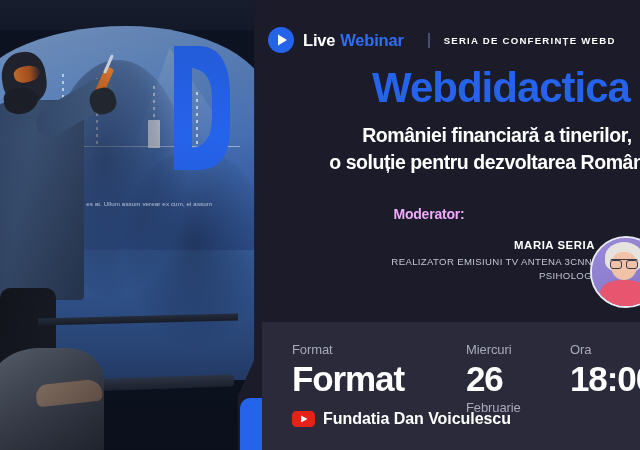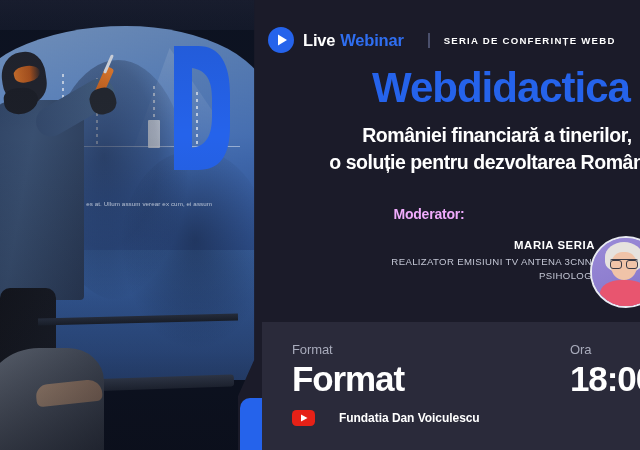--- a/index.html
+++ b/index.html
@@ -441,24 +441,24 @@
     background: #e62117;
     border-radius: 4.5px;
     display: flex;
     align-items: center;
     justify-content: center;
     flex: none;
   }
   .yt-badge svg { display: block; }
   .yt-text {
     color: #ffffff;
-    font-size: 12px;
+    font-size: 16px;
     font-weight: bold;
     letter-spacing: -0.05px;
-    margin-left: 24px;
+    margin-left: 8px;
   }
 </style>
 </head>
 <body>
 
 <div id="poster">
 
   <div class="photo-panel">
     <div class="photo-topband"></div>
 
@@ -551,20 +551,25 @@
     </div>
   </div>
 
   <div class="info-panel">
 
     <div class="info-col col-format">
       <div class="info-cap">Format</div>
       <div class="info-main">Format</div>
     </div>
 
+    <div class="info-col col-date">
+      <div class="info-cap">Miercuri</div>
+      <div class="info-main">26</div>
+      <div class="info-sub">Februarie</div>
+    </div>
 
     <div class="info-col col-time">
       <div class="info-cap">Ora</div>
       <div class="info-main">18:00</div>
     </div>
 
     <div class="yt-row">
       <span class="yt-badge">
         <svg viewBox="0 0 23 16" width="23" height="16" aria-hidden="true">
           <polygon points="9,4.5 15.5,8 9,11.5" fill="#ffffff"></polygon>

